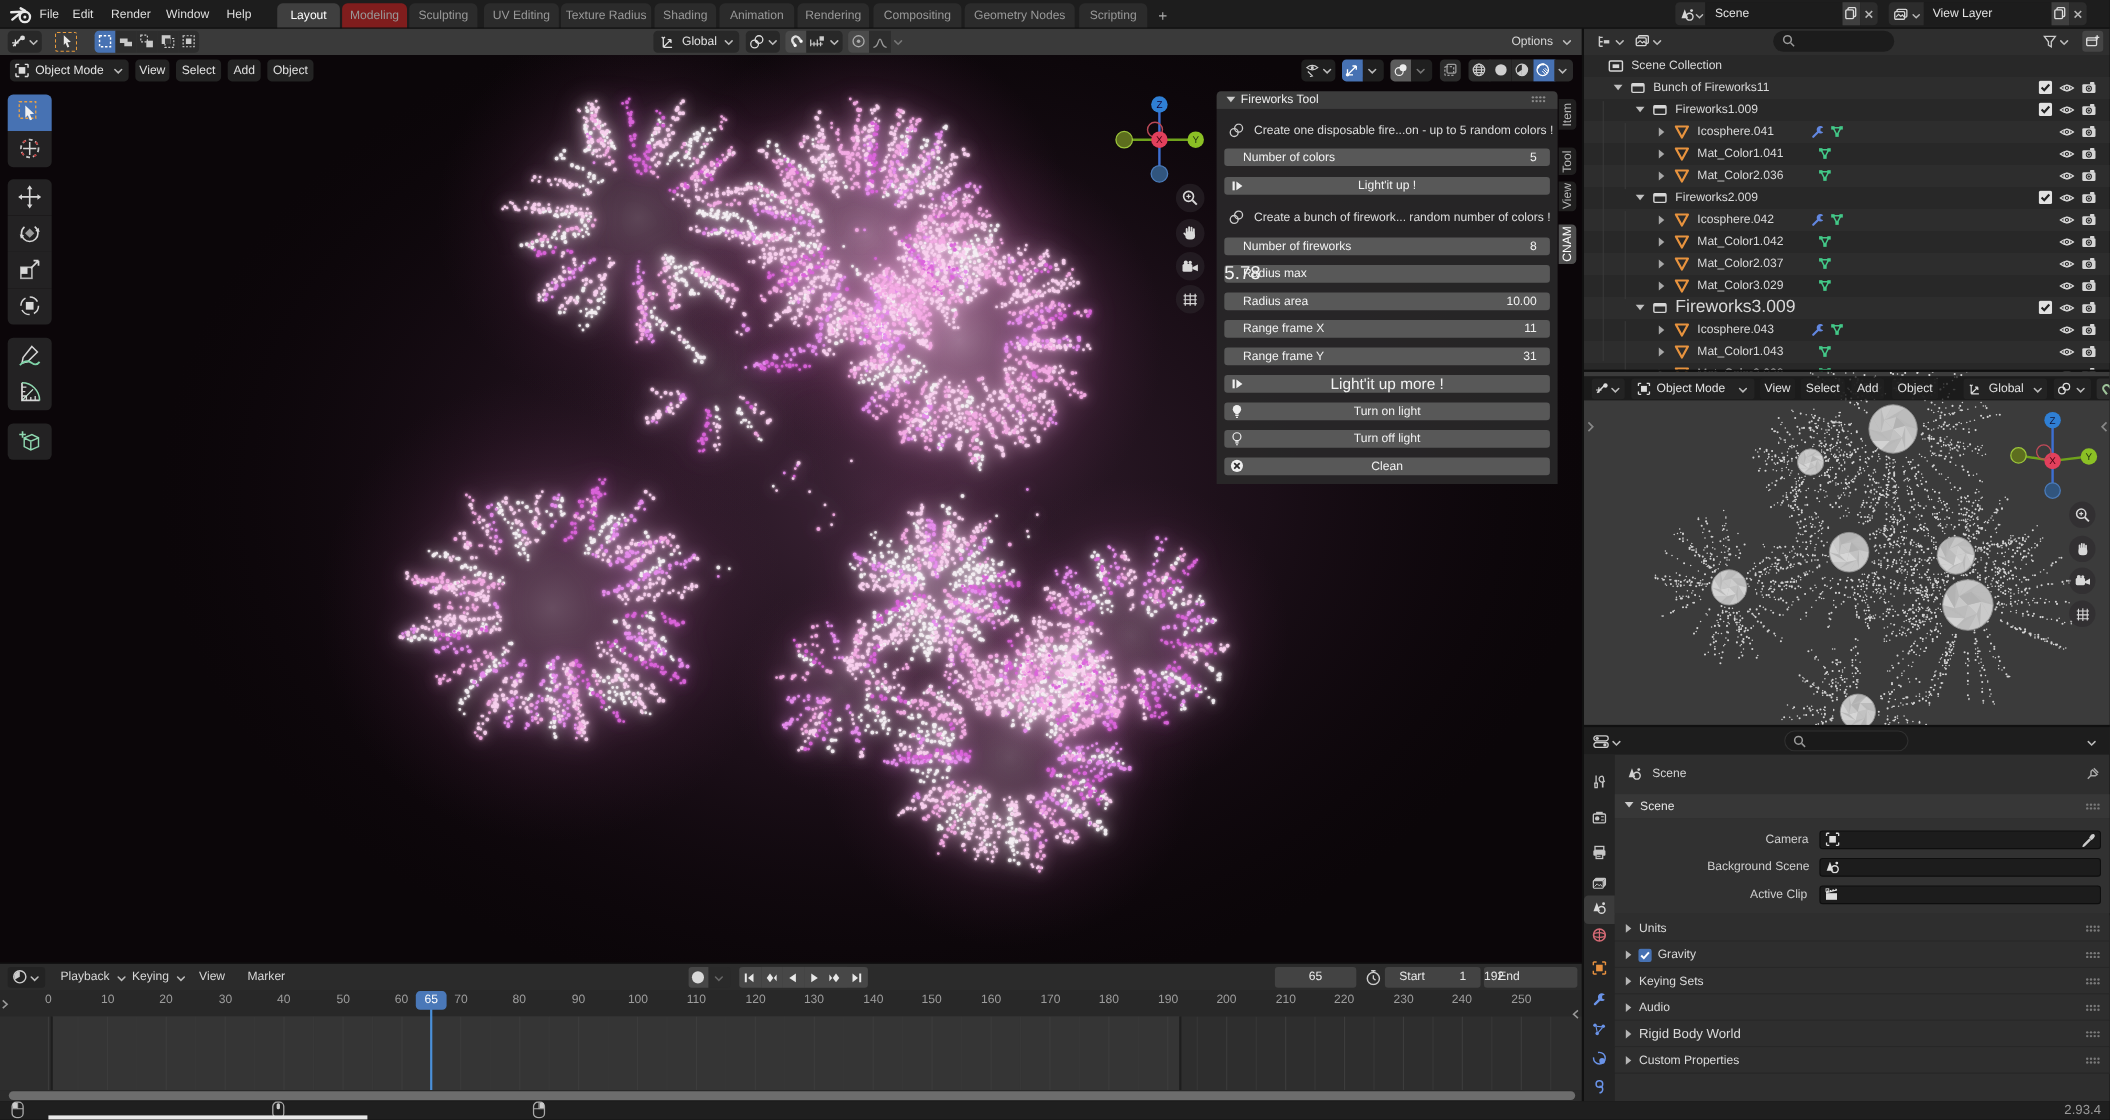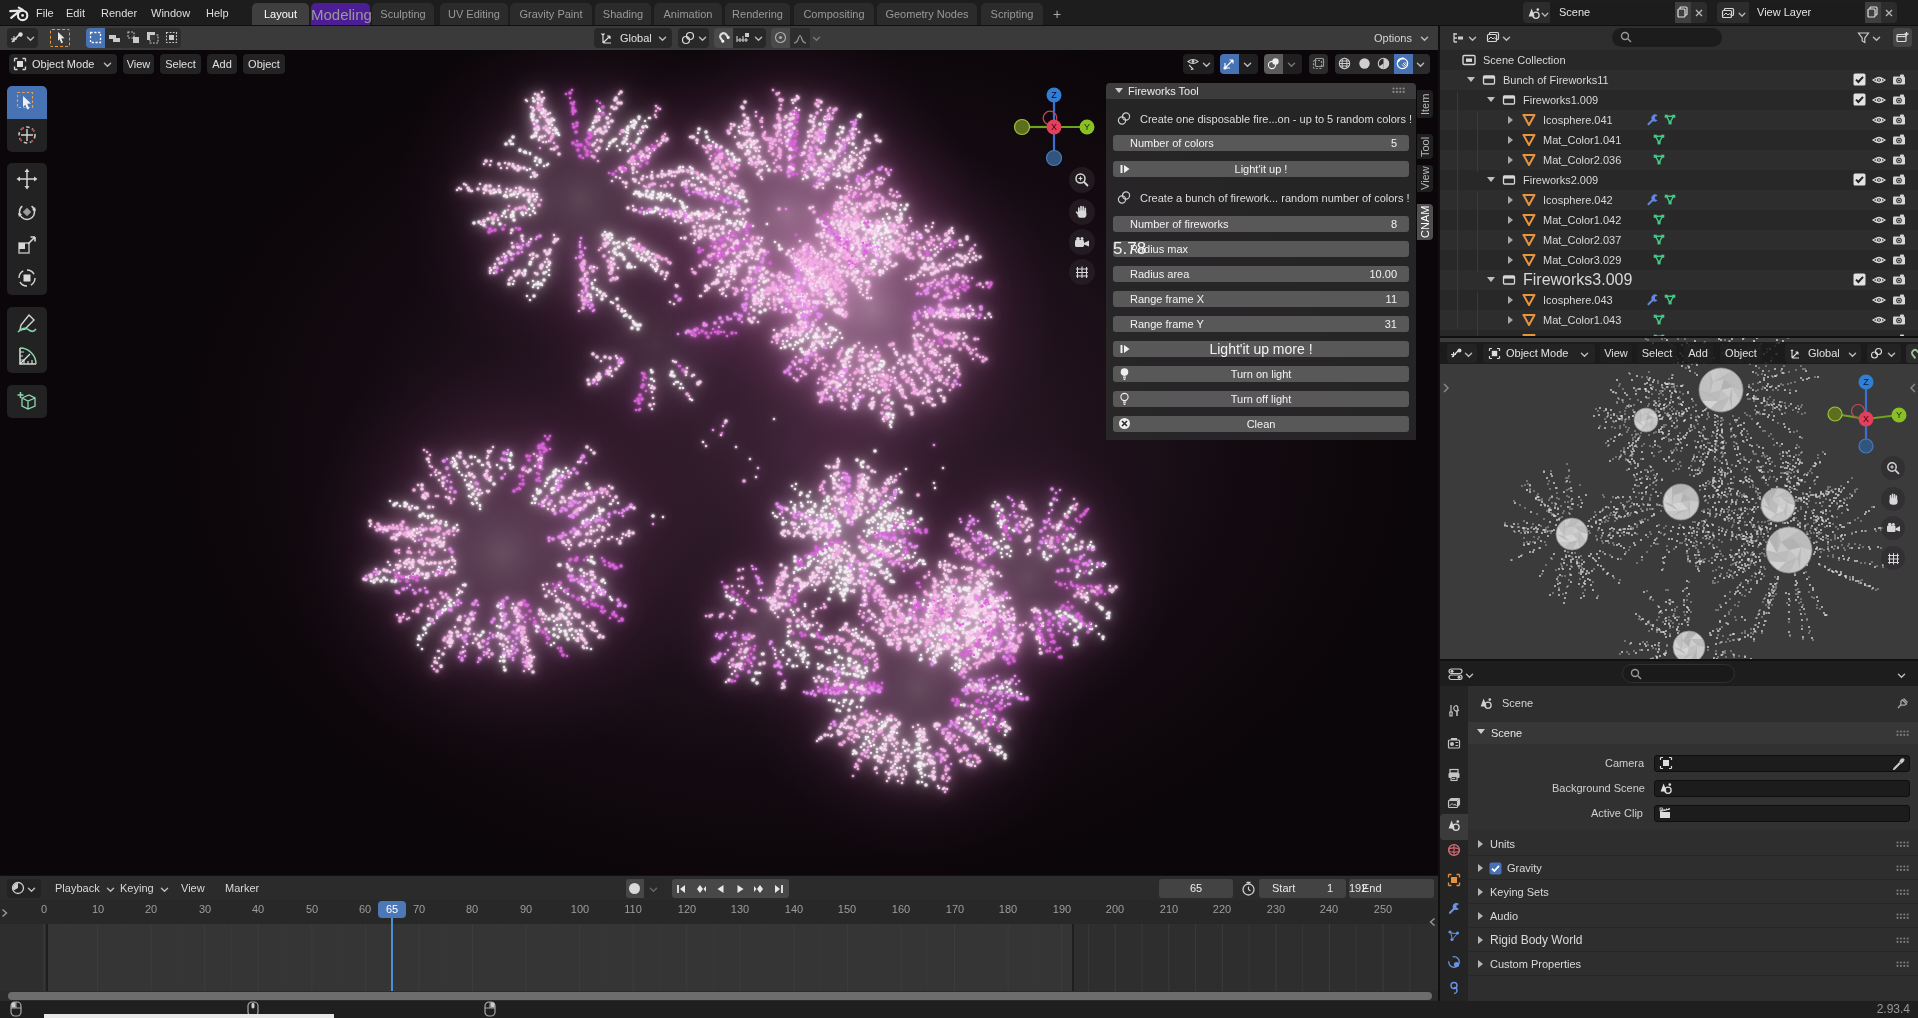--- a/index.html
+++ b/index.html
@@ -8,24 +8,24 @@
       <path d="M2.2 9.2 L12.5 8.6" stroke="#e8e8e8" stroke-width="2.2" stroke-linecap="round"></path>
       <path d="M3.2 15.8 L9.8 10.4" stroke="#e8e8e8" stroke-width="2.2" stroke-linecap="round"></path>
       <path d="M10.8 5.6 L14.8 7.9" stroke="#e8e8e8" stroke-width="2.2" stroke-linecap="round"></path>
     </svg>
     <div style="position:absolute;left:36px;top:0;height:26px;line-height:26px;font-size:11px;color:#dfdfdf">File</div>
     <div style="position:absolute;left:66px;top:0;height:26px;line-height:26px;font-size:11px;color:#dfdfdf">Edit</div>
     <div style="position:absolute;left:101px;top:0;height:26px;line-height:26px;font-size:11px;color:#dfdfdf">Render</div>
     <div style="position:absolute;left:151px;top:0;height:26px;line-height:26px;font-size:11px;color:#dfdfdf">Window</div>
     <div style="position:absolute;left:206px;top:0;height:26px;line-height:26px;font-size:11px;color:#dfdfdf">Help</div>
     <div style="position:absolute;left:252px;top:3px;width:57px;height:23px;line-height:23px;background:#3f3f3f;color:#ffffff;font-size:11px;text-align:center;border-radius:5px 5px 0 0">Layout</div>
-    <div style="position:absolute;left:311px;top:3px;width:59px;height:23px;line-height:23px;background:#4c1d95;color:#999999;font-size:15px;text-align:center;border-radius:5px 5px 0 0">Modeling</div>
+    <div style="position:absolute;left:311px;top:3px;width:59px;height:23px;line-height:23px;background:#7f1d1d;color:#999999;font-size:11px;text-align:center;border-radius:5px 5px 0 0">Modeling</div>
     <div style="position:absolute;left:372px;top:3px;width:62px;height:23px;line-height:23px;background:#2b2b2b;color:#999999;font-size:11px;text-align:center;border-radius:5px 5px 0 0">Sculpting</div>
     <div style="position:absolute;left:440px;top:3px;width:68px;height:23px;line-height:23px;background:#2b2b2b;color:#999999;font-size:11px;text-align:center;border-radius:5px 5px 0 0">UV Editing</div>
-    <div style="position:absolute;left:510px;top:3px;width:82px;height:23px;line-height:23px;background:#2b2b2b;color:#999999;font-size:11px;text-align:center;border-radius:5px 5px 0 0">Gravity Paint</div>
+    <div style="position:absolute;left:510px;top:3px;width:82px;height:23px;line-height:23px;background:#2b2b2b;color:#999999;font-size:11px;text-align:center;border-radius:5px 5px 0 0">Texture Radius</div>
     <div style="position:absolute;left:595px;top:3px;width:56px;height:23px;line-height:23px;background:#2b2b2b;color:#999999;font-size:11px;text-align:center;border-radius:5px 5px 0 0">Shading</div>
     <div style="position:absolute;left:654px;top:3px;width:68px;height:23px;line-height:23px;background:#2b2b2b;color:#999999;font-size:11px;text-align:center;border-radius:5px 5px 0 0">Animation</div>
     <div style="position:absolute;left:725px;top:3px;width:65px;height:23px;line-height:23px;background:#2b2b2b;color:#999999;font-size:11px;text-align:center;border-radius:5px 5px 0 0">Rendering</div>
     <div style="position:absolute;left:794px;top:3px;width:80px;height:23px;line-height:23px;background:#2b2b2b;color:#999999;font-size:11px;text-align:center;border-radius:5px 5px 0 0">Compositing</div>
     <div style="position:absolute;left:877px;top:3px;width:100px;height:23px;line-height:23px;background:#2b2b2b;color:#999999;font-size:11px;text-align:center;border-radius:5px 5px 0 0">Geometry Nodes</div>
     <div style="position:absolute;left:981px;top:3px;width:62px;height:23px;line-height:23px;background:#2b2b2b;color:#999999;font-size:11px;text-align:center;border-radius:5px 5px 0 0">Scripting</div>
     <div style="position:absolute;left:1048px;top:3px;width:18px;height:23px;line-height:22px;color:#aaa;font-size:14px;text-align:center">+</div>
     <div style="position:absolute;left:1523px;top:2px;width:27px;height:21px;background:#2c2c2c;border-radius:4px 0 0 4px"></div>
     <svg width="14" height="12" viewBox="0 0 14 12" style="position:absolute;left:1527px;top:7px">
       <path d="M4.6 1.5 L7.6 9.5 L1.6 9.5 Z" fill="#d6d6d6"></path>

